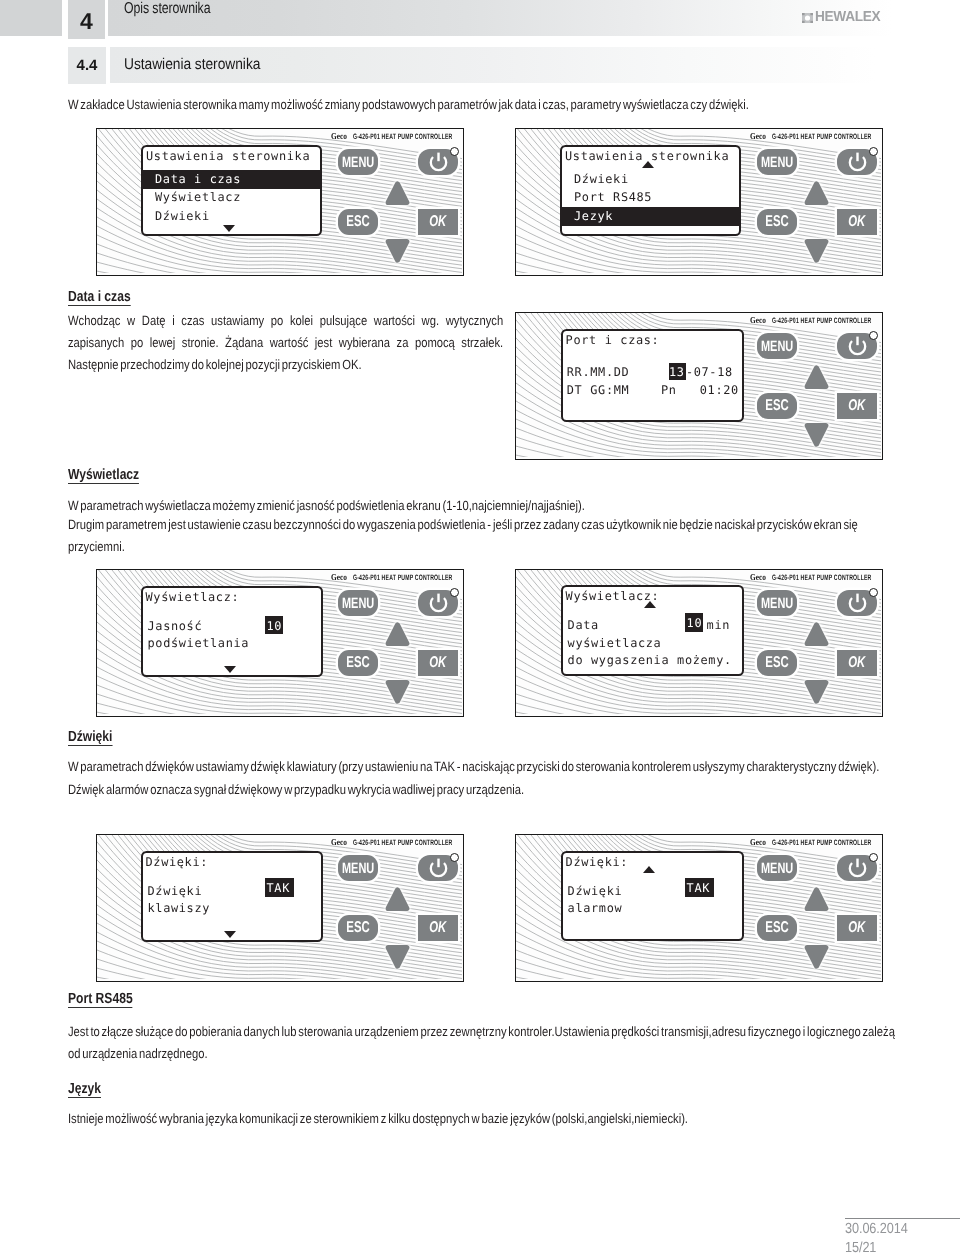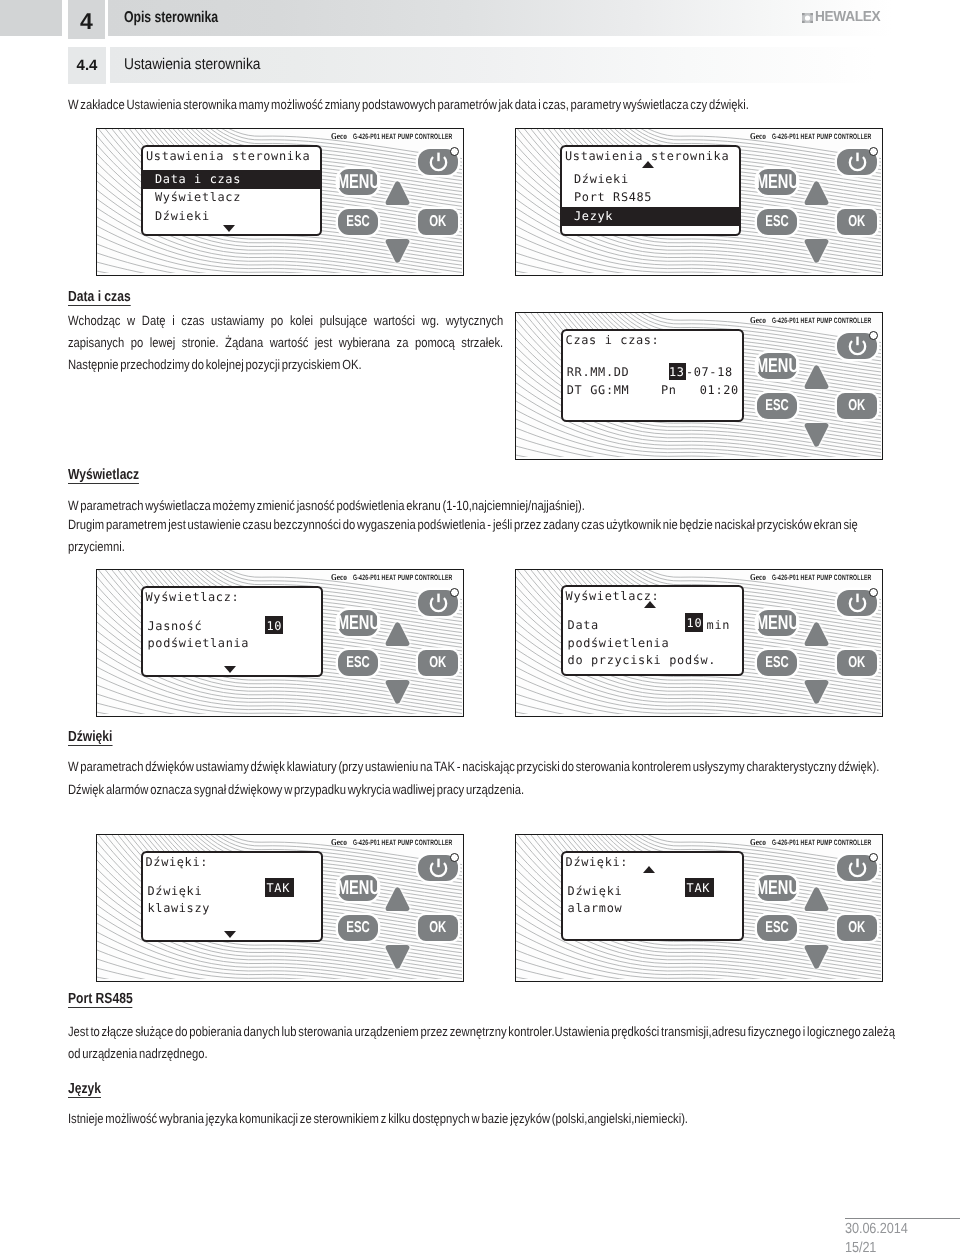--- a/index.html
+++ b/index.html
@@ -9,22 +9,22 @@
   
   .band{position:absolute;}
   .hdr-left{left:0;top:0;width:62px;height:36px;background:#d2d4d5;}
   .hdr-num{left:68px;top:0;width:37px;height:36px;background:#d4d6d7;
      display:flex;align-items:center;justify-content:center;
      font-weight:bold;font-size:23px;color:#1a1a1a;line-height:1;padding-top:3px;}
   .hdr-title>span{display:inline-block;transform:scaleX(.79);transform-origin:left center;}
   .sub-title>span{display:inline-block;transform:scaleX(.885);transform-origin:left center;}
   .hdr-title{left:108px;top:0;width:852px;height:36px;
      background:linear-gradient(to right,#d4d6d7 0%,#d7d9da 20%,#dfe1e2 42%,#ebeced 62%,#f6f7f7 78%,#fdfdfd 88%,#fff 92%,#fff 100%);
-     display:flex;align-items:center;padding-left:16px;box-sizing:border-box;
-     font-weight:bold;font-size:15.6px;color:#1a1a1a;letter-spacing:-.1px;}
+     display:flex;align-items:flex-start;padding-left:16px;box-sizing:border-box;
+     font-weight:normal;font-size:15.6px;color:#1a1a1a;letter-spacing:-.1px;}
   .logo{position:absolute;left:802px;top:13px;display:flex;align-items:flex-start;gap:1.5px;}
   .logo .txt{font-weight:bold;font-size:14.4px;color:#a0a2a4;letter-spacing:-0.35px;line-height:10px;
      transform:scaleX(.95);transform-origin:left top;margin-top:-1.2px;}
 
   .sub-num{left:68px;top:47px;width:38px;height:36px;background:#e6e8e9;
      display:flex;align-items:center;justify-content:center;
      font-weight:bold;font-size:15px;color:#1a1a1a;line-height:1;padding-bottom:1px;}
   .sub-title{left:110px;top:47px;width:850px;height:36px;
      background:linear-gradient(to right,#e7e9ea 0%,#eaecec 22%,#f0f1f2 45%,#f8f9f9 68%,#fdfdfd 84%,#fff 90%,#fff 100%);
      display:flex;align-items:center;padding-left:14px;box-sizing:border-box;
@@ -52,24 +52,24 @@
        font-size:11.9px;letter-spacing:.66px;color:#231f20;white-space:pre;line-height:15px;}
   .ln.inv{color:#fff;}
   .hl{position:absolute;background:#231f20;}
   .caret{position:absolute;width:0;height:0;}
   .caret.dn{border-left:6.2px solid transparent;border-right:6.2px solid transparent;border-top:7px solid #231f20;}
   .caret.up{border-left:6.2px solid transparent;border-right:6.2px solid transparent;border-bottom:7px solid #231f20;}
   .btn{position:absolute;background:#7d8082;color:#fff;display:flex;
        align-items:center;justify-content:center;font-family:"Liberation Sans",sans-serif;
        font-weight:bold;box-shadow:0 0 0 2.4px #fff;}
   .btn span{display:inline-block;transform:scaleX(.73);transform-origin:center;line-height:1;}
-  .b-menu{left:241px;top:20px;width:40px;height:26px;border-radius:11px;font-size:20px;margin-top:20px;}
+  .b-menu{left:241px;top:20px;width:40px;height:26px;border-radius:11px;font-size:15px;}
   .b-pwr{left:321px;top:20px;width:40px;height:26px;border-radius:12px;}
   .b-esc{left:241px;top:80px;width:40px;height:26px;border-radius:11px;font-size:15.6px;}
-  .b-ok{left:321px;top:80px;width:40px;height:26px;border-radius:8px;font-size:15.6px;}
+  .b-ok{left:321px;top:80px;width:40px;height:26px;border-radius:0;font-size:15.6px;font-style:italic;}
   .led{position:absolute;left:353px;top:18px;width:7px;height:7px;border:1.1px solid #1a1a1a;
        border-radius:50%;background:#fff;}
   .tri{position:absolute;left:288px;filter:drop-shadow(0 0 1.4px #fff) drop-shadow(0 0 1.4px #fff);}
   .tri.up{top:52px;}
   .tri.dn{top:107px;}
   .brand{position:absolute;white-space:nowrap;color:#1a1a1a;}
   .geco{left:234px;top:2.2px;font-family:"Liberation Serif",serif;font-weight:bold;font-size:9px;
        transform:scaleX(.82);transform-origin:left top;}
   .model{left:256px;top:3px;font-family:"Liberation Sans",sans-serif;
        font-weight:bold;font-size:7.8px;letter-spacing:.3px;transform:scaleX(.66);transform-origin:left top;}
@@ -326,21 +326,21 @@
           <path d="M-6 159.7C40.1 162.8 94.8 167.4 164.1 165.3C226.1 163.5 291.7 178.2 370.6 188.3"></path>
           <path d="M-6 169.1C40.1 169.0 94.8 171.1 164.1 168.9C226.1 167.2 291.7 181.9 370.6 192.0"></path>
           <path d="M-6 178.5C40.1 175.3 94.8 174.8 164.1 172.6C226.1 170.9 291.7 185.6 370.6 195.7"></path>
           <path d="M-6 187.9C40.1 181.5 94.8 178.5 164.1 176.3C226.1 174.6 291.7 189.3 370.6 199.4"></path>
           <path d="M-6 197.3C40.1 187.8 94.8 182.1 164.1 180.0C226.1 178.2 291.7 192.9 370.6 203.0"></path>
           <path d="M-6 206.7C40.1 194.0 94.8 185.8 164.1 183.7C226.1 181.9 291.7 196.6 370.6 206.7"></path>
           <path d="M-6 216.2C40.1 200.3 94.8 189.5 164.1 187.3C226.1 185.6 291.7 200.3 370.6 210.4"></path>
         </g>
       </svg>
       <div class="lcd" style="left:44.6px;top:16.1px;width:183.4px;height:93.3px">
-        <div class="ln" style="left:3px;top:2px">Czas i czas:</div>
+        <div class="ln" style="left:3px;top:2px">Port i czas:</div>
         <div class="ln" style="left:4.2px;top:33.5px">RR.MM.DD</div>
         <div class="hl" style="left:106px;top:32.2px;width:17.5px;height:16.3px"></div>
         <div class="ln inv" style="left:106.4px;top:33.5px">13</div>
         <div class="ln" style="left:123.3px;top:33.5px">-07-18</div>
         <div class="ln" style="left:4.2px;top:51.6px">DT GG:MM</div>
         <div class="ln" style="left:98.3px;top:51.6px">Pn</div>
         <div class="ln" style="left:137.2px;top:51.6px">01:20</div>
       </div>
       <div class="brand geco">Geco</div>
       <div class="brand model">G-426-P01 HEAT PUMP CONTROLLER</div>
@@ -509,22 +509,22 @@
           <path d="M-6 178.5C40.1 175.3 94.8 174.8 164.1 172.6C226.1 170.9 291.7 185.6 370.6 195.7"></path>
           <path d="M-6 187.9C40.1 181.5 94.8 178.5 164.1 176.3C226.1 174.6 291.7 189.3 370.6 199.4"></path>
           <path d="M-6 197.3C40.1 187.8 94.8 182.1 164.1 180.0C226.1 178.2 291.7 192.9 370.6 203.0"></path>
           <path d="M-6 206.7C40.1 194.0 94.8 185.8 164.1 183.7C226.1 181.9 291.7 196.6 370.6 206.7"></path>
           <path d="M-6 216.2C40.1 200.3 94.8 189.5 164.1 187.3C226.1 185.6 291.7 200.3 370.6 210.4"></path>
         </g>
       </svg>
       <div class="lcd" style="left:44.6px;top:15.2px;width:183.4px;height:90.4px">
         <div class="ln" style="left:3px;top:2px">Wyświetlacz:</div>
         <div class="ln" style="left:5px;top:31px">Data</div>
-        <div class="ln" style="left:5px;top:48.5px">podświetlenia</div>
-        <div class="ln" style="left:5px;top:66px">do przyciski podśw.</div>
+        <div class="ln" style="left:5px;top:48.5px">wyświetlacza</div>
+        <div class="ln" style="left:5px;top:66px">do wygaszenia możemy.</div>
         <div class="hl" style="left:122.5px;top:25.9px;width:18.3px;height:18.5px"></div>
         <div class="ln inv" style="left:124px;top:28.9px">10</div>
         <div class="ln" style="left:144px;top:31px">min</div>
         <div class="caret up" style="left:81px;top:13.5px"></div>
       </div>
       <div class="brand geco">Geco</div>
       <div class="brand model">G-426-P01 HEAT PUMP CONTROLLER</div>
       <div class="btn b-menu">
         <span>MENU</span>
       </div>

